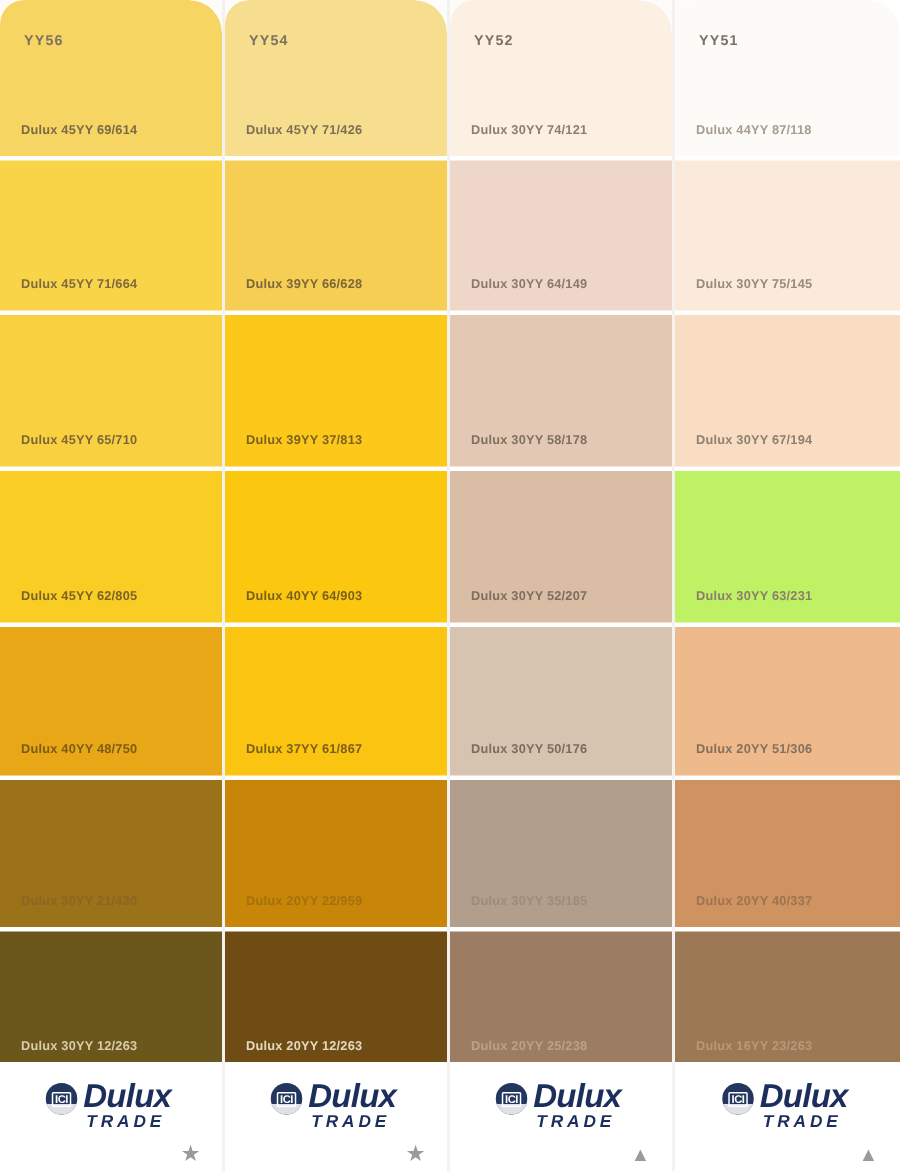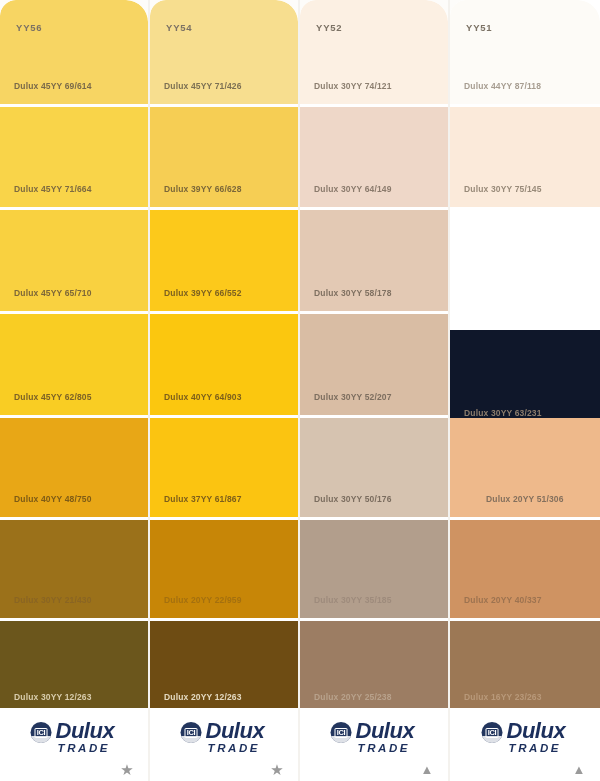--- a/index.html
+++ b/index.html
@@ -267,21 +267,21 @@
       <div class="swatch sw-1" id="c1s1" style="background: rgb(246, 206, 84); padding-left: 40px;">
         <div class="swatch-label" style="color: rgb(123, 103, 57);">
           <span class="brand">Dulux</span>
           <span class="code">39YY 66/628</span>
         </div>
       </div>
 
       <div class="swatch sw-2" id="c1s2" style="background: rgb(252, 201, 27);">
         <div class="swatch-label" style="color: rgb(125, 97, 32);">
           <span class="brand">Dulux</span>
-          <span class="code">39YY 66/552</span>
+          <span class="code">39YY 37/813</span>
         </div>
       </div>
 
       <div class="swatch sw-3" id="c1s3" style="background: rgb(251, 199, 15);">
         <div class="swatch-label" style="color: rgb(124, 95, 27);">
           <span class="brand">Dulux</span>
           <span class="code">40YY 64/903</span>
         </div>
       </div>
 
@@ -400,30 +400,36 @@
         </div>
       </div>
 
       <div class="swatch sw-1" id="c3s1" style="background: rgb(251, 234, 218);">
         <div class="swatch-label" style="color: rgb(152, 138, 121);">
           <span class="brand">Dulux</span>
           <span class="code">30YY 75/145</span>
         </div>
       </div>
 
-
-      <div class="swatch sw-3" id="c3s3" style="background: #0f172a; margin-top: 16px;">
+      <div class="swatch sw-2" id="c3s2" style="background: rgb(248, 221, 194);">
+        <div class="swatch-label" style="color: rgb(143, 128, 112);">
+          <span class="brand">Dulux</span>
+          <span class="code">30YY 67/194</span>
+        </div>
+      </div>
+
+      <div class="swatch sw-3" id="c3s3" style="background: #bef264;">
         <div class="swatch-label" style="color: rgb(140, 125, 108);">
           <span class="brand">Dulux</span>
           <span class="code">30YY 63/231</span>
         </div>
       </div>
 
       <div class="swatch sw-4" id="c3s4" style="background: rgb(238, 185, 139);">
-        <div class="swatch-label" style="color: rgb(132, 112, 93); margin-left: 22px;">
+        <div class="swatch-label" style="color: rgb(132, 112, 93);">
           <span class="brand">Dulux</span>
           <span class="code">20YY 51/306</span>
         </div>
       </div>
 
       <div class="swatch sw-5" id="c3s5" style="background: rgb(207, 147, 98);">
         <div class="swatch-label" style="color: rgb(157, 115, 80);">
           <span class="brand">Dulux</span>
           <span class="code">20YY 40/337</span>
         </div>

